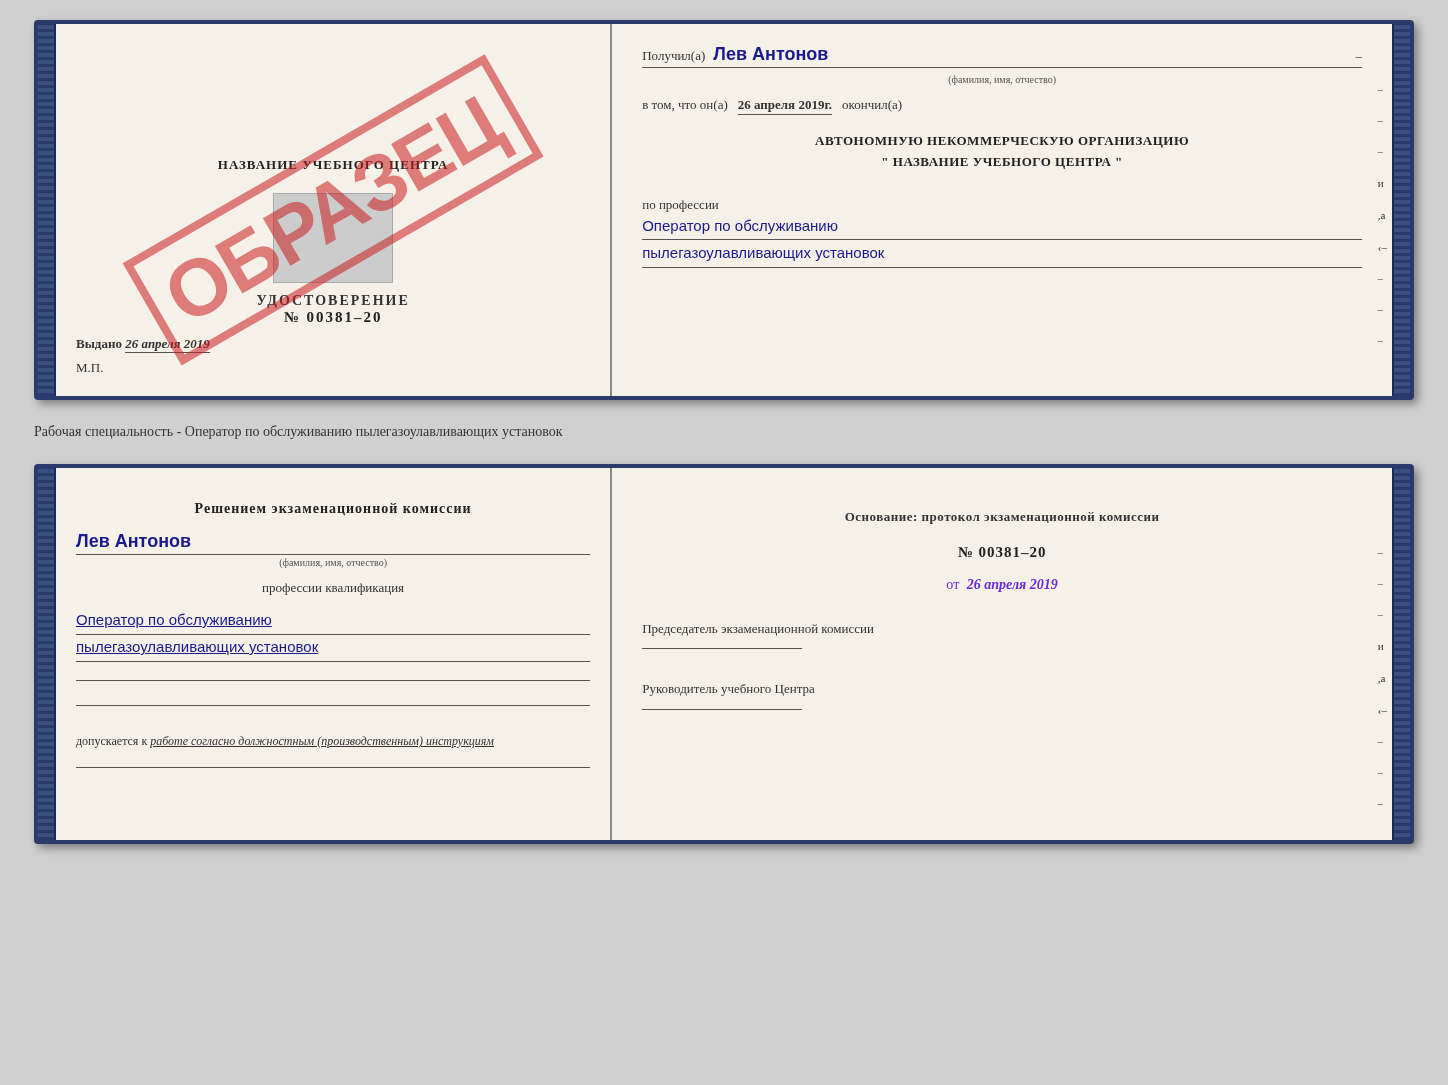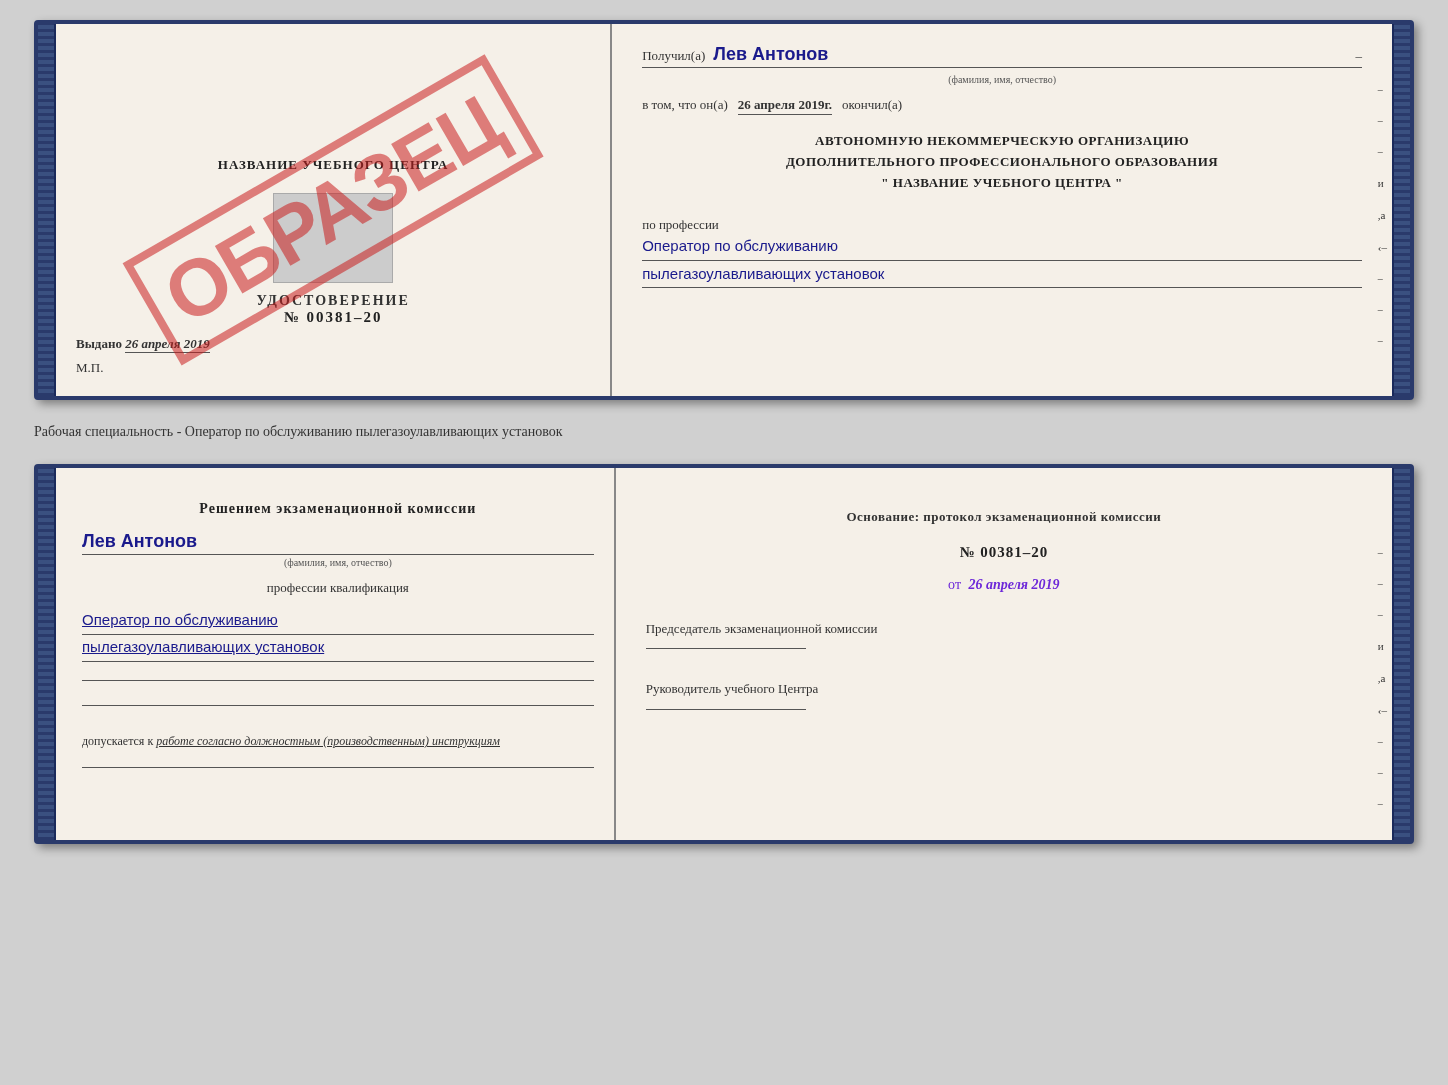--- a/index.html
+++ b/index.html
@@ -200,21 +200,21 @@
       background: #f5f0e8;
       border: 4px solid #2a3a6b;
       border-radius: 4px;
       min-height: 380px;
       position: relative;
       box-shadow: 4px 4px 10px rgba(0,0,0,0.4);
     }
 
     .diploma-left {
       flex: 1;
-      padding: 30px 20px 20px 26px;
+      padding: 30px 20px 20px 20px;
       border-right: 2px solid #888;
       display: flex;
       flex-direction: column;
       gap: 12px;
       position: relative;
     }
 
     .diploma-right {
       flex: 1.4;
       padding: 20px 30px 20px 30px;
@@ -370,21 +370,20 @@
       </div>
 
       <div style="display:flex; align-items:baseline; gap:10px; font-size:13px; color:#333; flex-wrap:wrap;">
         <span>в том, что он(а)</span>
         <span style="font-weight:bold; border-bottom:1px solid #555; padding-bottom:1px;">26 апреля 2019г.</span>
         <span>окончил(а)</span>
       </div>
 
       <div class="org-block">
         <div>АВТОНОМНУЮ НЕКОММЕРЧЕСКУЮ ОРГАНИЗАЦИЮ</div>
-        <div>ДОПОЛНИТЕЛЬНОГО ПРОФЕССИОНАЛЬНОГО ОБРАЗОВАНИЯ</div>
         <div>" НАЗВАНИЕ УЧЕБНОГО ЦЕНТРА "</div>
       </div>
 
       <div>
         <div class="profession-label">по профессии</div>
         <div class="profession-value underline-field">Оператор по обслуживанию</div>
         <div class="profession-value underline-field">пылегазоулавливающих установок</div>
       </div>
 
       <div class="right-side-marks">

